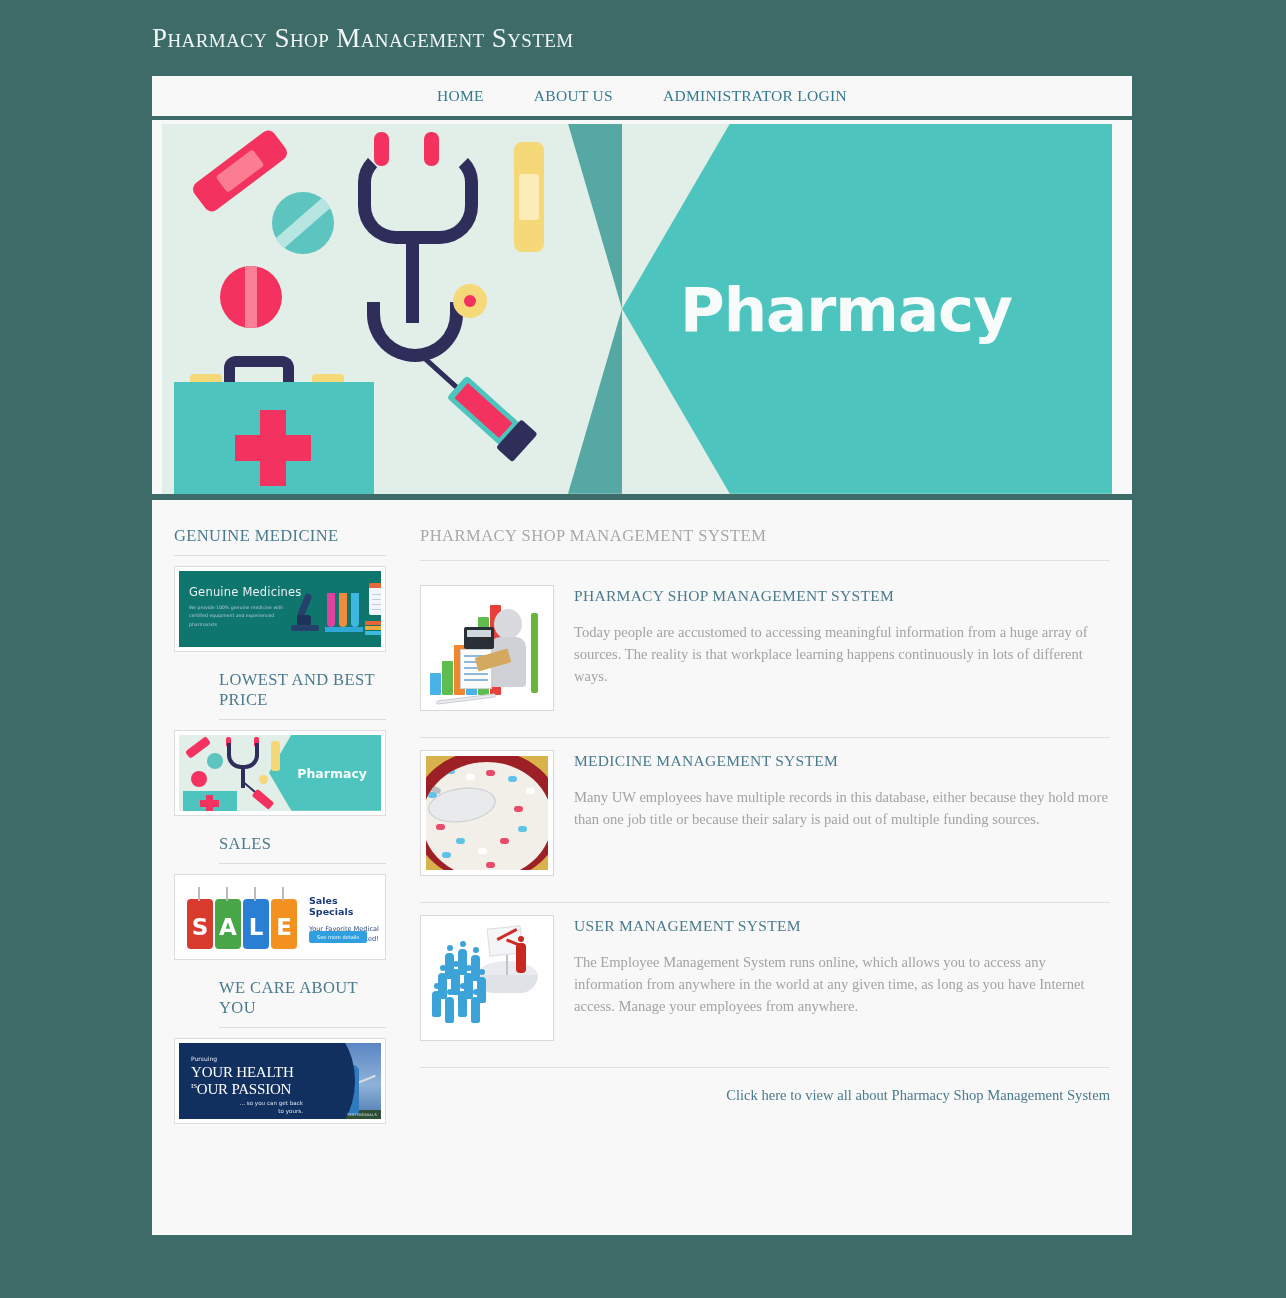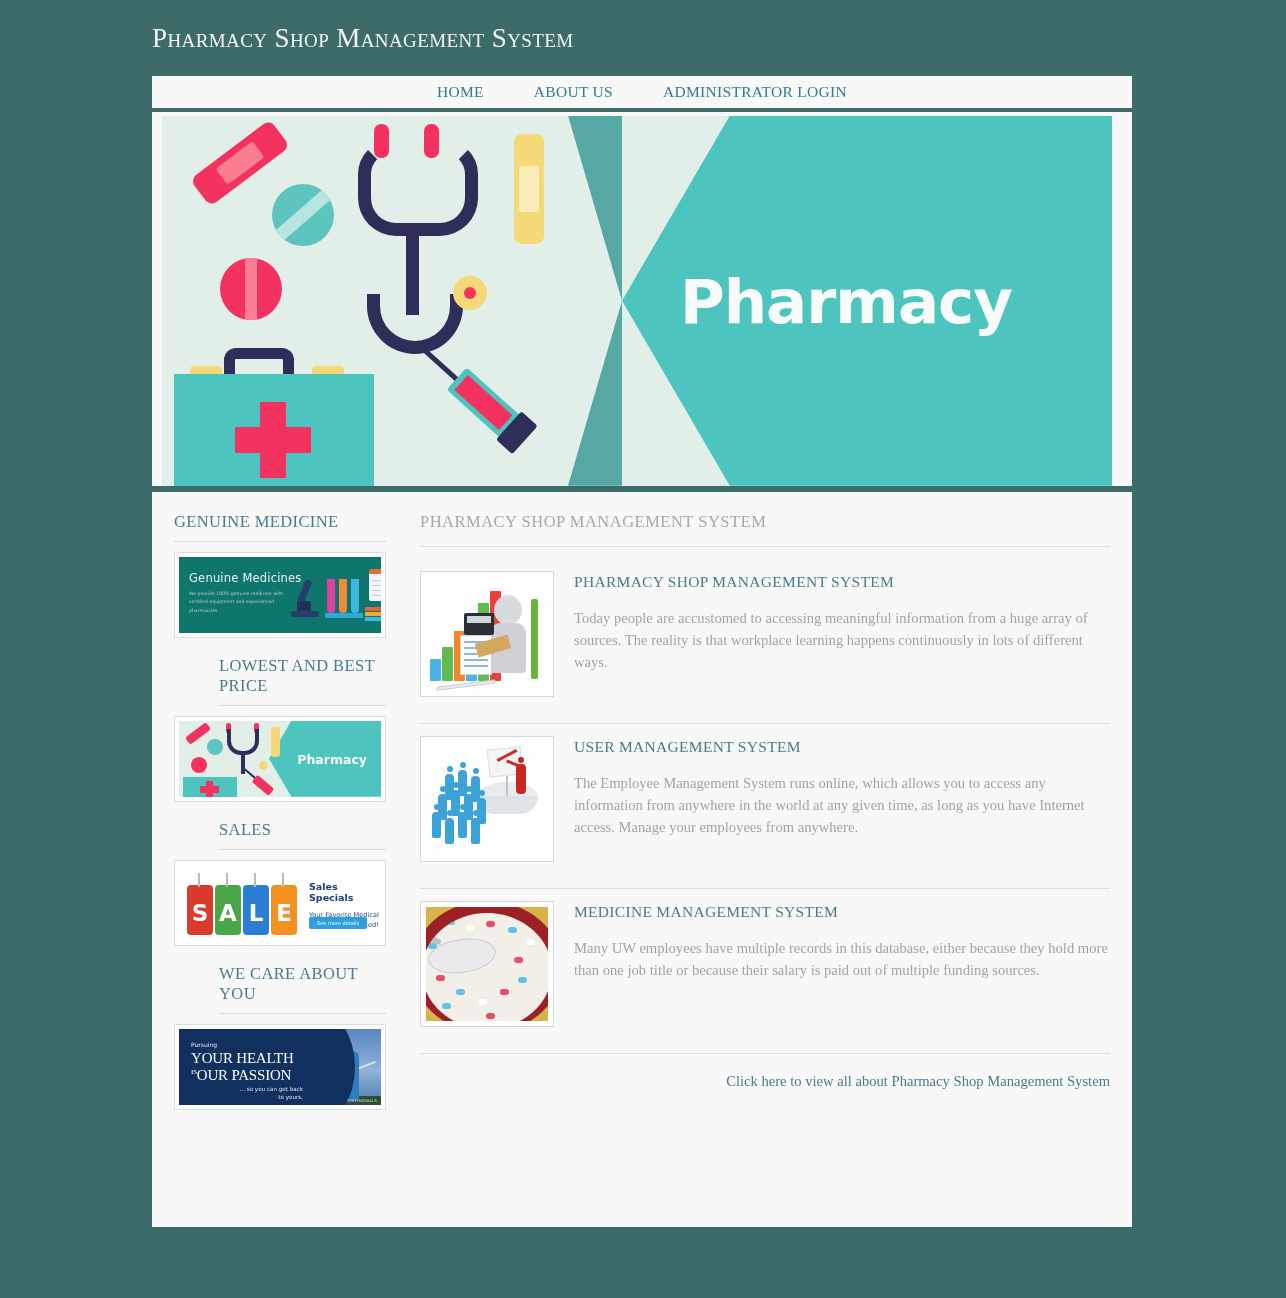--- a/index.html
+++ b/index.html
@@ -39,21 +39,21 @@
     background: #f8f8f8;
     border-bottom: 4px solid #3d6b68;
   }
   .nav-list {
     list-style: none;
     margin: 0;
     padding: 0;
     display: flex;
     justify-content: center;
     align-items: center;
-    height: 32px;
+    height: 40px;
   }
   .nav-list li { margin: 0; }
   .nav-link {
     display: block;
     padding: 0 25px;
     color: #337a8f;
     font-size: 15.5px;
     text-decoration: none;
     letter-spacing: 0.3px;
   }
@@ -212,21 +212,21 @@
   .syringe-needle {
     position: absolute; left: -16px; top: 19px;
     width: 54px; height: 5px; background: #2f2d59; transform: rotate(0deg);
   }
 
   
   .main-wrap {
     width: 980px;
     margin: 0 0 0 152px;
     background: #f8f8f8;
-    padding: 20px 22px 60px 22px;
+    padding: 26px 22px 60px 22px;
     display: flex;
     gap: 34px;
     height: 735px;
   }
   .sidebar { width: 212px; flex: none; }
   .content { flex: 1; }
 
   .side-heading {
     color: #4a7a8c;
     font-size: 16.5px;
@@ -795,51 +795,20 @@
           <div class="fig-ruler"></div>
           <div class="pen"></div>
         </div>
       </div>
       <div class="article-body">
         <h3 class="article-title">PHARMACY SHOP MANAGEMENT SYSTEM</h3>
         <p class="article-text">Today people are accustomed to accessing meaningful information from a huge array of sources. The reality is that workplace learning happens continuously in lots of different ways.</p>
       </div>
     </div>
 
-    <div class="article">
-      <div class="article-thumb-box">
-        <div class="article-thumb">
-          <div class="podium"></div>
-          <div class="podium-side"></div>
-          <div class="flag-pole"></div>
-          <div class="flag-sheet"></div>
-          <div class="flag-arrow"></div>
-          <div class="flag-arrow2"></div>
-          <div class="red-figure"></div>
-          <div class="crowd">
-            <div class="person" style="left:0;   top:48px"></div>
-            <div class="person" style="left:13px;top:54px"></div>
-            <div class="person" style="left:26px;top:48px"></div>
-            <div class="person" style="left:39px;top:54px"></div>
-            <div class="person" style="left:6px; top:30px"></div>
-            <div class="person" style="left:19px;top:26px"></div>
-            <div class="person" style="left:32px;top:30px"></div>
-            <div class="person" style="left:45px;top:34px"></div>
-            <div class="person" style="left:13px;top:10px"></div>
-            <div class="person" style="left:26px;top:6px"></div>
-            <div class="person" style="left:39px;top:12px"></div>
-          </div>
-        </div>
-      </div>
-      <div class="article-body">
-        <h3 class="article-title">USER MANAGEMENT SYSTEM</h3>
-        <p class="article-text">The Employee Management System runs online, which allows you to access any information from anywhere in the world at any given time, as long as you have Internet access. Manage your employees from anywhere.</p>
-      </div>
-    </div>
-
     <div class="article last">
       <div class="article-thumb-box">
         <div class="article-thumb">
           <div class="bowl"></div>
           <div class="bowl-rim"></div>
           <div class="bowl-inner">
             <div class="pill-bit" style="left:8px;top:10px;background:#e94b6a"></div>
             <div class="pill-bit" style="left:24px;top:6px;background:#5fc3e8"></div>
             <div class="pill-bit" style="left:44px;top:12px;background:#ffffff"></div>
             <div class="pill-bit" style="left:64px;top:8px;background:#e94b6a"></div>
@@ -858,18 +827,49 @@
             <div class="spoon-handle"></div>
           </div>
         </div>
       </div>
       <div class="article-body">
         <h3 class="article-title">MEDICINE MANAGEMENT SYSTEM</h3>
         <p class="article-text">Many UW employees have multiple records in this database, either because they hold more than one job title or because their salary is paid out of multiple funding sources.</p>
       </div>
     </div>
 
+    <div class="article">
+      <div class="article-thumb-box">
+        <div class="article-thumb">
+          <div class="podium"></div>
+          <div class="podium-side"></div>
+          <div class="flag-pole"></div>
+          <div class="flag-sheet"></div>
+          <div class="flag-arrow"></div>
+          <div class="flag-arrow2"></div>
+          <div class="red-figure"></div>
+          <div class="crowd">
+            <div class="person" style="left:0;   top:48px"></div>
+            <div class="person" style="left:13px;top:54px"></div>
+            <div class="person" style="left:26px;top:48px"></div>
+            <div class="person" style="left:39px;top:54px"></div>
+            <div class="person" style="left:6px; top:30px"></div>
+            <div class="person" style="left:19px;top:26px"></div>
+            <div class="person" style="left:32px;top:30px"></div>
+            <div class="person" style="left:45px;top:34px"></div>
+            <div class="person" style="left:13px;top:10px"></div>
+            <div class="person" style="left:26px;top:6px"></div>
+            <div class="person" style="left:39px;top:12px"></div>
+          </div>
+        </div>
+      </div>
+      <div class="article-body">
+        <h3 class="article-title">USER MANAGEMENT SYSTEM</h3>
+        <p class="article-text">The Employee Management System runs online, which allows you to access any information from anywhere in the world at any given time, as long as you have Internet access. Manage your employees from anywhere.</p>
+      </div>
+    </div>
+
     <div class="footer-link-row">
       <a class="footer-link" href="#">Click here to view all about Pharmacy Shop Management System</a>
     </div>
   </div>
 
 </div>
 
 </body></html>

